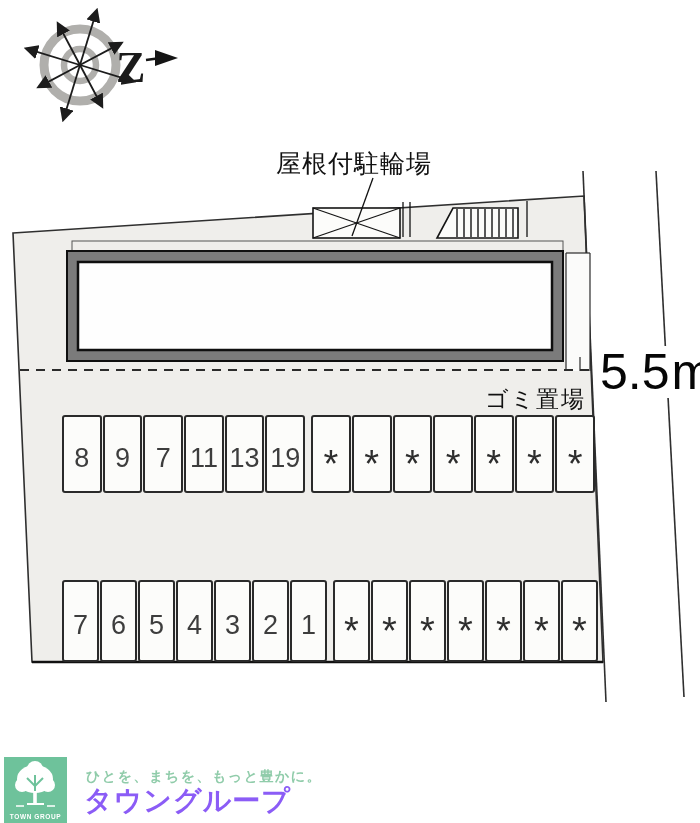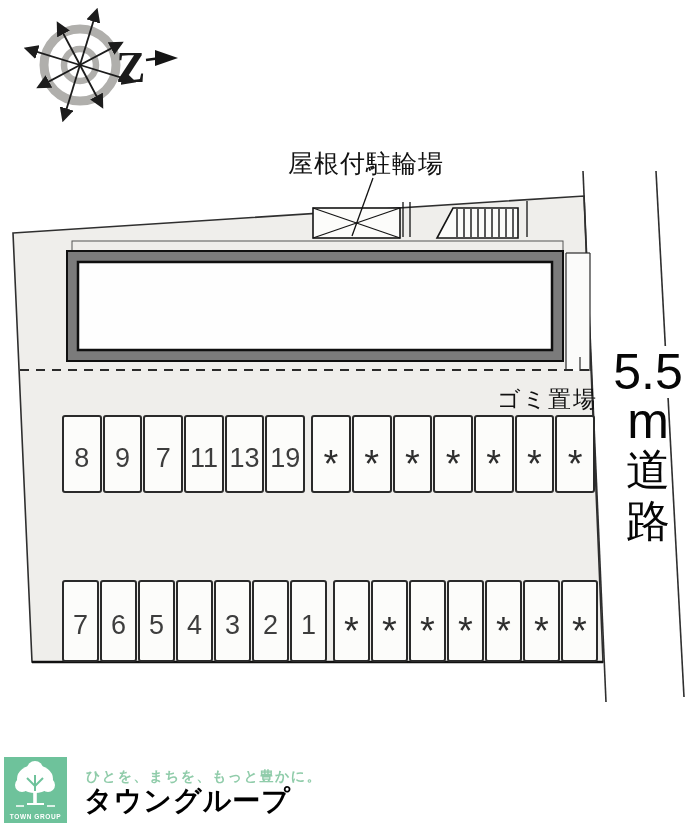--- a/index.html
+++ b/index.html
@@ -2,26 +2,26 @@
 <html><head>
 <meta charset="utf-8">
 <style>
   html,body{margin:0;padding:0;background:#ffffff;}
   .stage{position:relative;width:700px;height:823px;background:#ffffff;overflow:hidden;
          font-family:"Liberation Sans", sans-serif;}
   .abs{position:absolute;}
   svg{display:block;}
 
   
-  .label{position:absolute;color:#111;white-space:nowrap;margin-left:12px;}
+  .label{position:absolute;color:#111;white-space:nowrap;}
   .bike-label{left:276px;top:147px;font-size:25px;letter-spacing:1px;}
   .garbage-label{left:485px;top:384px;font-size:23px;letter-spacing:2px;}
 
   .road-sign{position:absolute;left:598px;top:346px;width:100px;display:flex;
-             flex-direction:column;align-items:center;color:#060606;}
+             flex-direction:row;align-items:center;color:#060606;}
   .road-sign .num{font-size:50px;line-height:52px;background:#fff;padding:0 2px;}
   .road-sign .unit{font-size:50px;line-height:46px;}
   .road-sign .kanji{font-size:44px;line-height:51px;}
 
   
   .prow{position:absolute;display:flex;column-gap:1px;}
   .prow-top{left:62px;top:415px;width:533px;height:78px;}
   .prow-bottom{left:62px;top:580px;width:536px;height:82px;}
   .stall{flex:1 1 0;background:#fcfcfa;border:2px solid #2a2a2a;border-radius:3px;
          display:flex;align-items:center;justify-content:center;min-width:0;}
@@ -29,21 +29,21 @@
   .stall .star{font-size:38px;color:#2e2e2e;transform:translateY(10px);}
   .group-gap{flex:0 0 4px;}
 
   
   .logo-box{position:absolute;left:4px;top:757px;width:63px;height:66px;background:#6ec29b;}
   .logo-caption{position:absolute;left:0;bottom:3px;width:100%;text-align:center;
                 color:#ffffff;font-size:6.5px;font-weight:bold;letter-spacing:0.6px;}
   .tagline{position:absolute;left:86px;top:768px;font-size:14px;letter-spacing:1.5px;
            color:#90ccaa;font-weight:bold;white-space:nowrap;}
   .brand{position:absolute;left:84px;top:782px;font-size:28px;letter-spacing:1px;
-         color:#000000;font-weight:bold;white-space:nowrap;}
+         color:#8b5cf6;font-weight:bold;white-space:nowrap;}
 </style>
 </head>
 <body>
 
 <div class="stage">
 
   <svg class="abs" width="700" height="823" viewBox="0 0 700 823">
     <defs>
       <marker id="ah" viewBox="0 0 10 10" refX="8" refY="5" markerWidth="8" markerHeight="8" orient="auto">
         <path d="M0,0 L10,5 L0,10 z" fill="#1c1c1c"></path>

